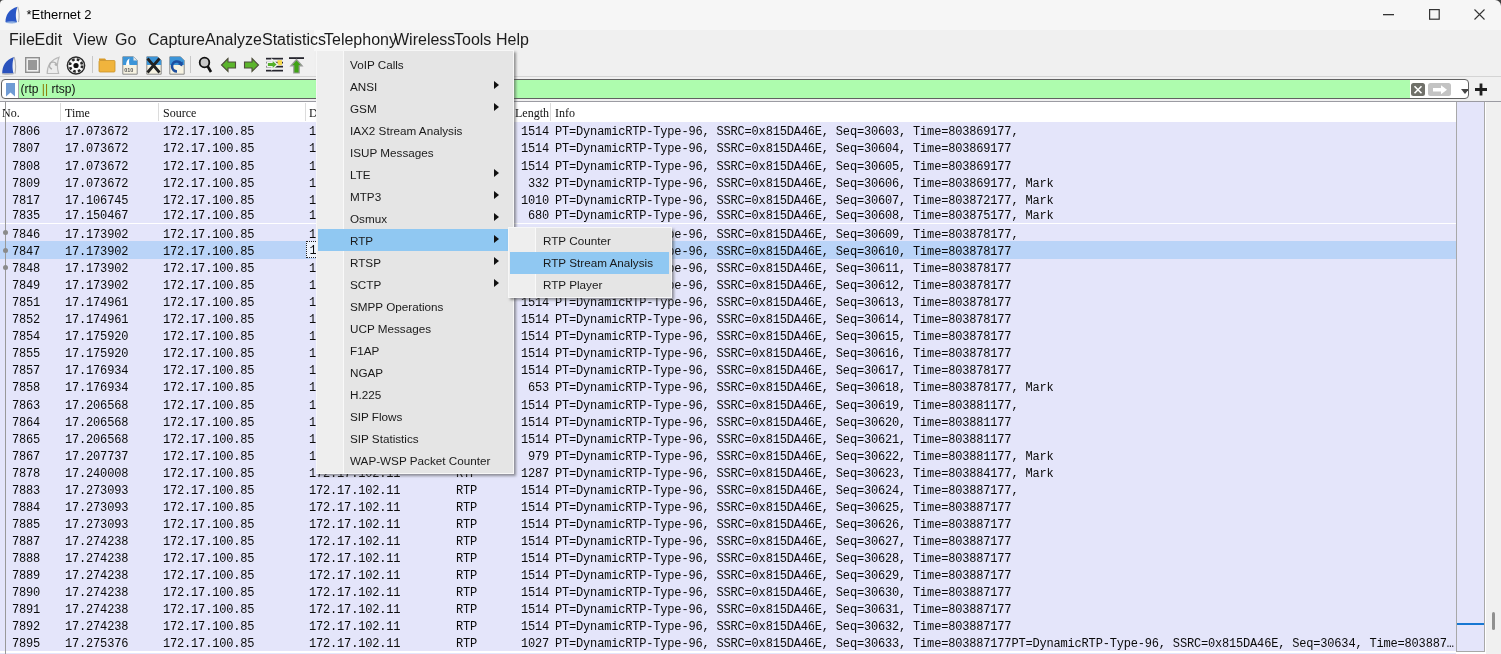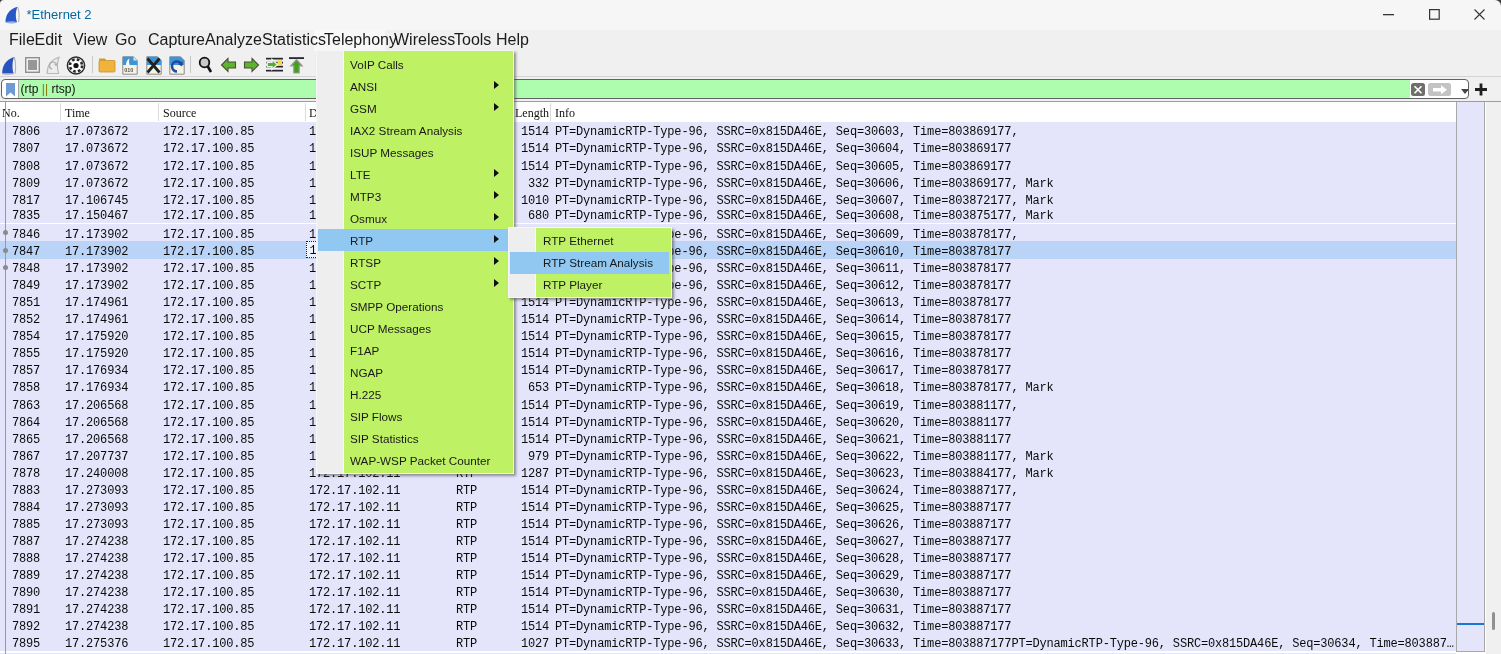--- a/index.html
+++ b/index.html
@@ -1,21 +1,21 @@
 <!DOCTYPE html>
 <html><head><meta charset="utf-8">
 <style>
 * { margin:0; padding:0; box-sizing:border-box; }
 html,body { width:1501px; height:654px; overflow:hidden; background:#fff;
   font-family:"Liberation Sans", sans-serif; }
 #win { position:absolute; left:0; top:0; width:1501px; height:654px; overflow:hidden; }
 
 
 #title { position:absolute; left:0; top:0; width:1501px; height:30px; background:#f6f6f6; }
-#title .tt { position:absolute; left:26.5px; top:7px; font-size:13px; color:#0369a1; }
+#title .tt { position:absolute; left:26.5px; top:7px; font-size:13px; color:#000000; }
 .wbtn { position:absolute; color:#222; }
 
 
 #menubar { position:absolute; left:0; top:30px; width:1501px; height:21px; background:#f0f0f0; }
 .mb { position:absolute; top:0; height:21px; line-height:20px; font-size:16px; color:#1a1a1a; }
 #hotbox { position:absolute; left:314px; top:0; width:71px; height:21px; background:#f8f8f8; }
 
 
 #toolbar { position:absolute; left:0; top:51px; width:1501px; height:26px; background:#f0f0f0;
   border-bottom:1px solid #d4d4d4; }
@@ -60,21 +60,21 @@
   font-family:"Liberation Mono",monospace; font-size:12px; letter-spacing:-0.18px; color:#0a0a0a; }
 
 
 #minimap { position:absolute; left:1456px; top:0px; width:29px; height:550px; background:#e4e5fa;
   border-left:1.2px solid #a8a8a8; border-right:1.2px solid #a8a8a8; border-bottom:1.5px solid #a8a8a8; }
 #mmline { position:absolute; left:1457px; top:520.5px; width:27px; height:2px; background:#1777d2; }
 #sbarea { position:absolute; left:1485.5px; top:0; width:15.5px; height:552px; background:#f0f0f0; }
 #sthumb { position:absolute; left:1491.5px; top:510px; width:3px; height:18px; border-radius:1.5px; background:#909090; }
 
 
-.menu { position:absolute; background:#bef264; border:1px solid #f7f7f7;
+.menu { position:absolute; background:#e5e5e5; border:1px solid #f7f7f7;
   box-shadow:2px 2px 2.5px rgba(70,70,70,.55);padding-left:12px; }
 .gutter { position:absolute; left:0; top:0; bottom:0; width:27px; background:#eeeeee;
   border-right:1.5px solid #f9f9f9; }
 .mi { position:absolute; left:1px; right:2px; height:22px; line-height:22px; font-size:11.7px; color:#1a1a1a; }
 .mi.hl { background:#90c8f2; }
 .mi .mt { position:absolute; left:32.5px; top:0.8px; }
 .mi .arr { position:absolute; right:11.5px; top:6.2px; width:0; height:0;
   border-top:4.8px solid transparent; border-bottom:4.8px solid transparent; border-left:5.3px solid #111; }
 #mainmenu { left:315.5px; top:49.5px; width:198px; height:424px; }
 #mainmenu .mt { left:32.5px; }
@@ -344,21 +344,21 @@
 <div class="mi" style="top:376.5px">
         <span class="mt">SIP Statistics</span>
       </div>
 <div class="mi" style="top:398.5px">
         <span class="mt">WAP-WSP Packet Counter</span>
       </div>
 </div>
 <div class="menu" id="submenu">
   <div class="gutter"></div>
 <div class="mi" style="top:2.0px">
-        <span class="mt">RTP Ethernet</span>
+        <span class="mt">RTP Counter</span>
       </div>
 <div class="mi hl" style="top:24.0px">
         <span class="mt">RTP Stream Analysis</span>
       </div>
 <div class="mi" style="top:46.0px">
         <span class="mt">RTP Player</span>
       </div>
 </div>
 
 </div>

